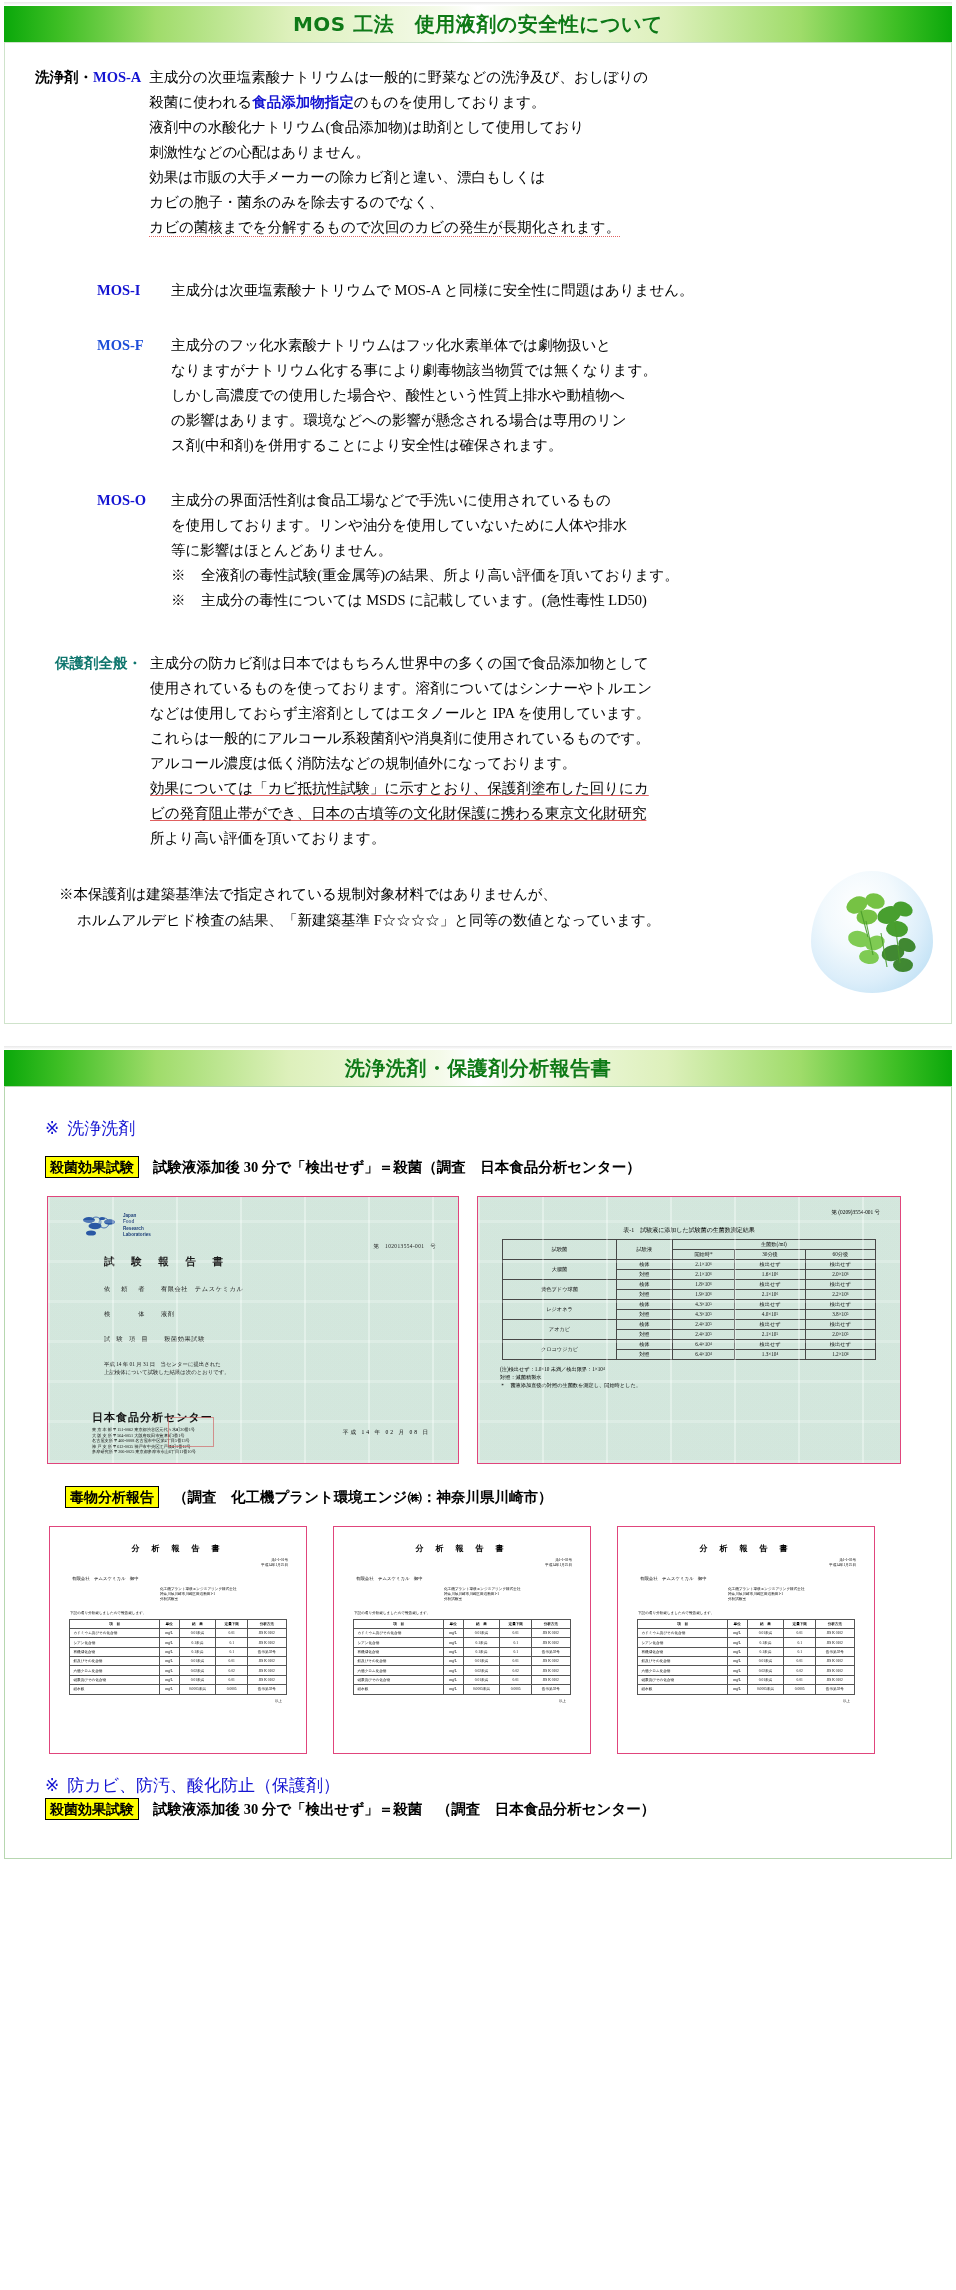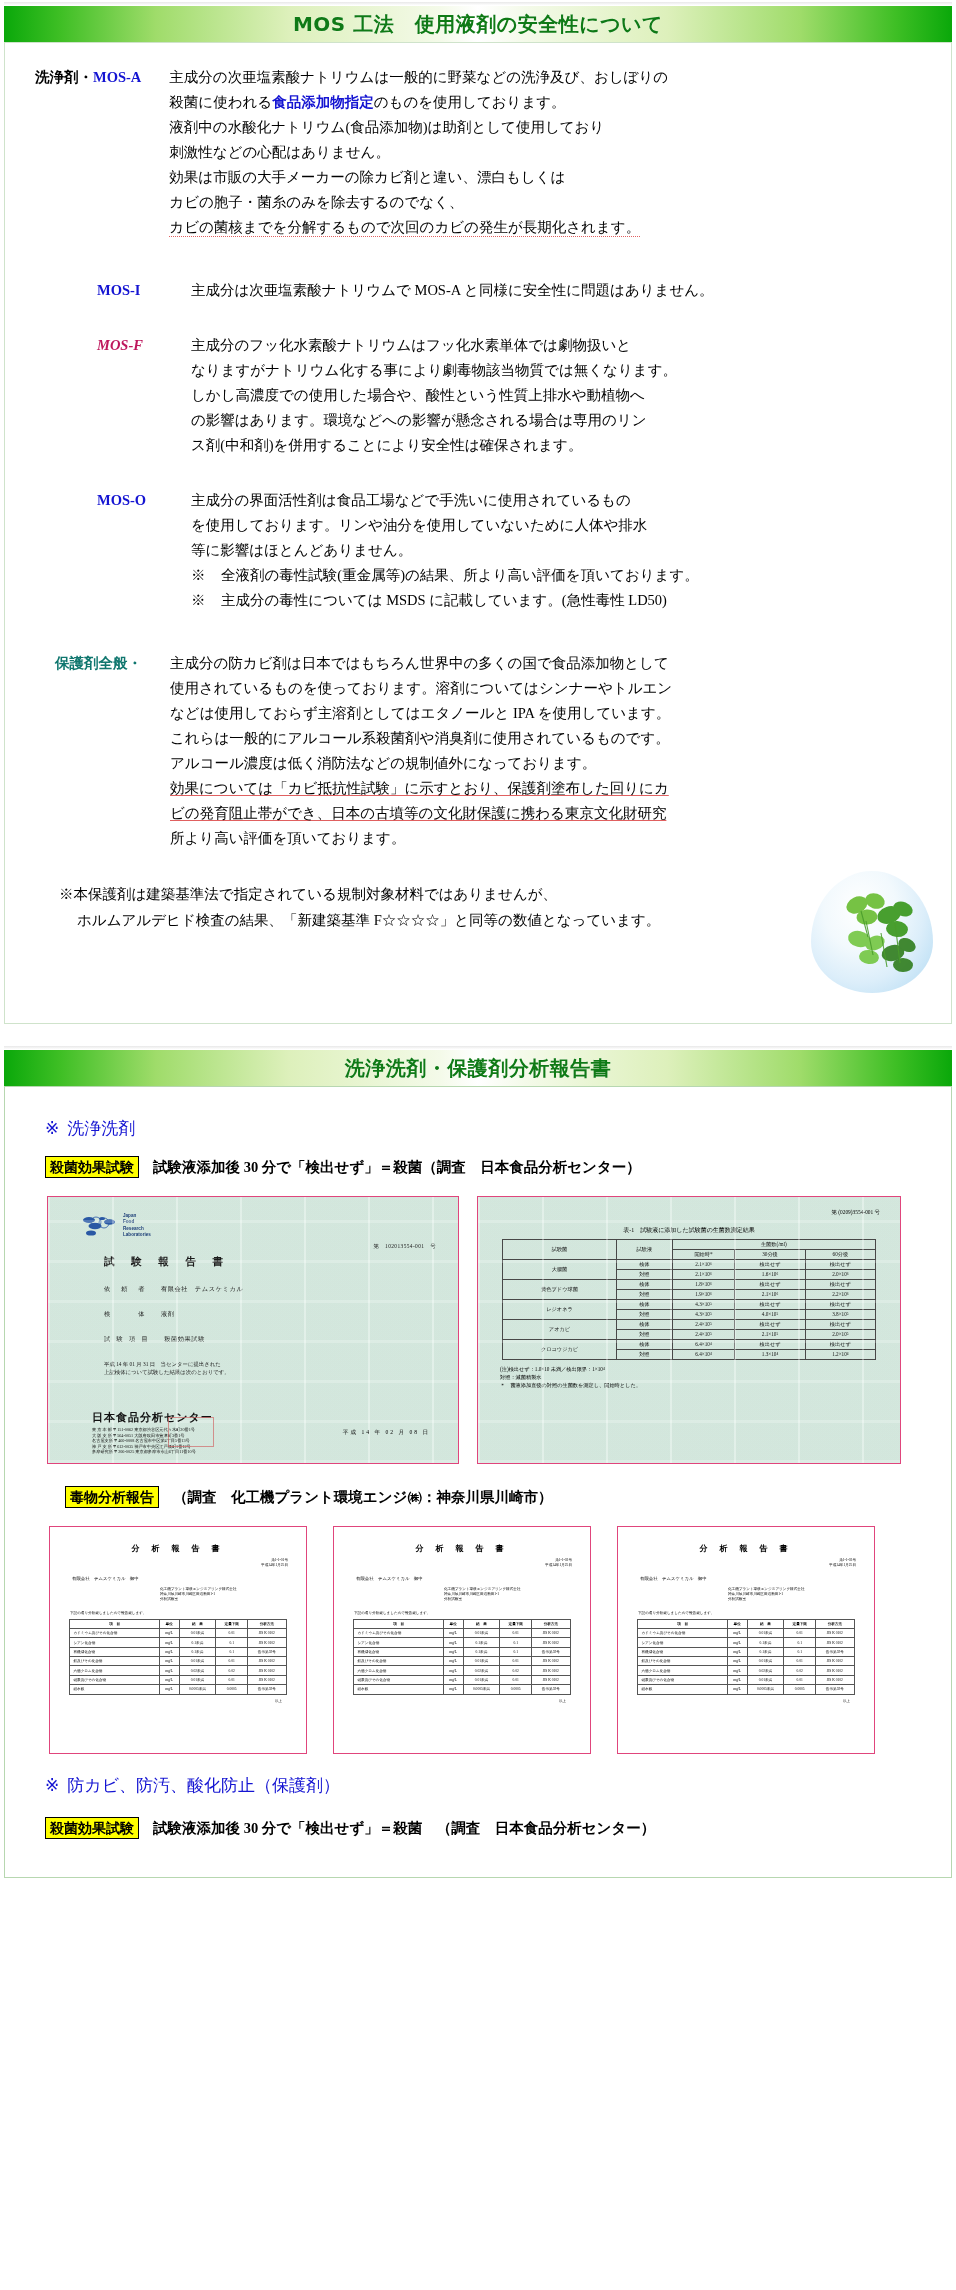--- a/index.html
+++ b/index.html
@@ -78,21 +78,20 @@
   
   .sec1-body {
     padding: 22px 30px 26px 30px;
     position: relative;
     min-height: 980px;
   }
 
   .entry {
     display: flex;
     margin-bottom: 4px;
-    gap: 20px;
   }
   .entry .label {
     flex: 0 0 auto;
     font-weight: bold;
     font-size: 14.5px;
     line-height: 25px;
     white-space: nowrap;
     padding-right: 8px;
   }
   .entry .lines {
@@ -100,21 +99,21 @@
   }
   .entry .lines .ln {
     font-size: 14.5px;
     line-height: 25px;
     white-space: nowrap;
   }
 
   
   .lbl-black { color: #000; }
   .lbl-blue  { color: #1414d2; }
-  .lbl-red   { color: #be185d; font-style: italic; }
+  .lbl-red   { color: #1d4ed8; }
   .lbl-green { color: #0f766e; text-align: center; }
 
   .kw-blue { color: #1414d2; font-weight: bold; }
 
   .u-red-dot {
     border-bottom: 1px dotted #e06060;
     padding-bottom: 1px;
   }
   .u-red-wave {
     text-decoration: underline;
@@ -812,21 +811,21 @@
                   <td>0.0005</td>
                   <td>告示第59号</td>
                 </tr>
             </tbody>
           </table>
           <div class="an-foot" style="text-align:right;margin-right:14px;">以上</div>
         </div>
       </div>
 
       <div class="bottom-pair">
-        <div class="sub-head" style="margin-bottom:20px;">
+        <div class="sub-head" style="margin-bottom:1px;">
           <span class="mk">※</span><span>防カビ、防汚、酸化防止（保護剤）</span>
         </div>
         <div class="hl-row" style="margin-bottom:4px;">
           <span class="hl-badge">殺菌効果試験</span>
           <span class="hl-text">試験液添加後 30 分で「検出せず」＝殺菌　（調査　日本食品分析センター）</span>
         </div>
       </div>
 
     </div>
   </div>

